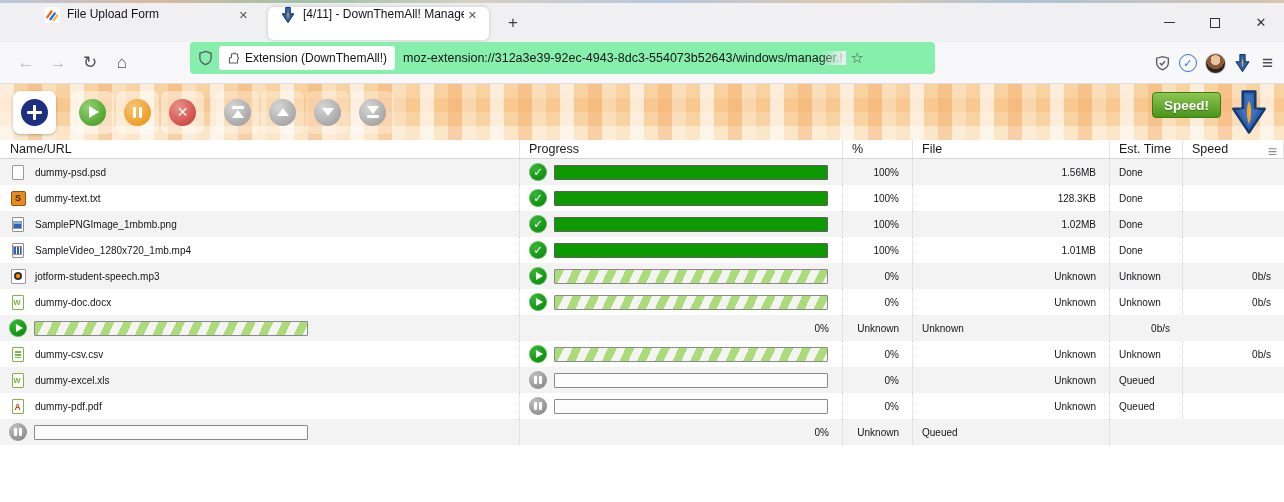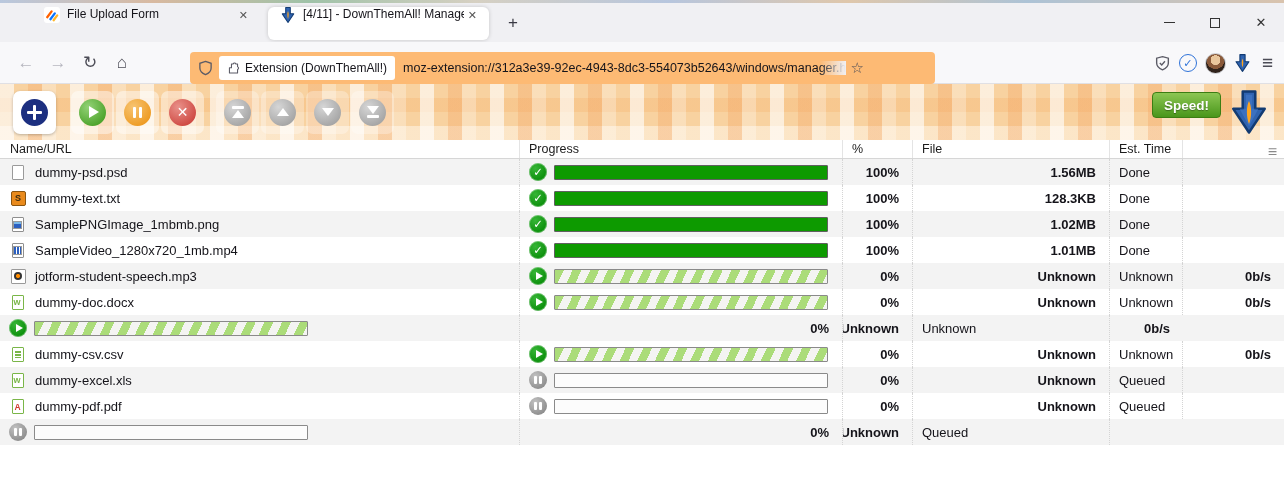--- a/index.html
+++ b/index.html
@@ -23,21 +23,21 @@
   .win-btn { width:46px; height:39px; display:flex; align-items:center; justify-content:center; color:#333; }
   .glyph-min { width:11px; height:1.5px; background:#333; }
   .glyph-max { width:10px; height:10px; border:1.3px solid #333; }
   .glyph-close { font-size:13px; }
 
   
   .navbar { position:relative; height:42px; background:#f8f8fa; border-bottom:1px solid #e0e0e4; display:flex; align-items:center; }
   .nav-icon { width:32px; height:30px; display:flex; align-items:center; justify-content:center; font-size:17px; color:#4d4d57; border-radius:4px; flex:none; }
   .nav-icon.disabled { color:#b6b6bf; }
   .nav-back{margin-left:10px;} 
-  .addressbar { position:absolute; left:190px; top:10px; width:745px; height:32px; background:#fdba74; border-radius:4px; display:flex; align-items:center; padding:0 8px;text-align:center; }
+  .addressbar { position:absolute; left:190px; top:0; width:745px; height:32px; background:#86efac; border-radius:4px; display:flex; align-items:center; padding:0 8px;text-align:center; }
   .ext-chip { display:flex; align-items:center; gap:5px; background:#fff; border-radius:3px; height:24px; padding:0 8px; margin-left:6px; font-size:12px; color:#15141a; white-space:nowrap; }
   .url-text { position:relative; margin-left:8px; font-size:12.5px; color:#15141a; white-space:nowrap; overflow:hidden; max-width:460px; }
   .url-fade { position:absolute; right:0; top:0; width:26px; height:100%; background:linear-gradient(90deg,rgba(240,240,244,0),#f0f0f4); }
   .star-icon { margin-left:4px; font-size:15px; color:#4d4d57; }
   .nav-right { position:absolute; right:8px; top:5px; height:32px; display:flex; align-items:center; gap:8px; }
   .check-circle { width:18px; height:18px; border:1.6px solid #2f73d9; border-radius:50%; color:#2f73d9; font-size:11px; font-weight:bold; display:flex; align-items:center; justify-content:center; }
   .avatar { width:21px; height:21px; border-radius:50%; background:radial-gradient(circle at 50% 32%,#e9c69c 0 30%,#8a5a3a 31% 55%,#30231b 56%); border:1px solid #caccd1; }
   .menu-icon { font-size:19px; color:#4d4d57; padding:0 3px; }
 
   
@@ -69,25 +69,25 @@
   .donate-btn { position:absolute; right:63px; top:8px; height:26px; padding:0 11px; background:linear-gradient(#8cc653,#49961b); border:1px solid #3c7d13; border-radius:4px; color:#fff; font-weight:bold; font-size:13.5px; display:flex; align-items:center; text-shadow:0 1px 1px rgba(0,0,0,.35); }
   .dta-logo-large { position:absolute; right:16px; top:6px; }
 
   
   .grid { display:grid; grid-template-columns:520px 323px 70px 197px 73px auto; }
   .thead { position:relative; height:19px; background:#fff; border-bottom:1px solid #d6d6d6; font-size:12.5px; color:#1b1b1b; }
   .th { display:flex; align-items:center; padding-left:9px; border-right:1px solid #e4e4e4; }
   .th:last-child { border-right:none; }
   .col-picker { position:absolute; right:7px; top:3px; font-size:16px; color:#8a8a8a; }
   .tbody { background:#fff; }
-  .trow { height:26px; font-size:13px; color:#15141a; }
+  .trow { height:26px; font-size:10px; color:#15141a; }
   .trow.alt { background:#f3f3f3; }
   .cell { display:flex; align-items:center; border-right:1px dotted #d4d4d4; overflow:hidden; }
   .cell:last-child { border-right:none; }
-  .cell.pct, .cell.size, .cell.speed { justify-content:flex-end; padding-right:13px;font-weight:bold; }
+  .cell.pct, .cell.size, .cell.speed { justify-content:flex-end; padding-right:13px; }
   .cell.est { padding-left:9px; }
   .fname { white-space:nowrap; }
 
   
   .ficon { position:relative; width:16px; height:16px; margin:0 9px 0 10px; flex:none; }
   .ficon::before { content:""; position:absolute; left:2px; top:1px; width:10px; height:13px; background:#fff; border:1px solid #9a9a9a; border-radius:1px; }
   .icon-file-sublime::before { left:1px; top:1px; width:13px; height:13px; background:#e98a1c; border-color:#8a5510; border-radius:2px; }
   .icon-file-sublime::after { content:"S"; position:absolute; left:5px; top:2.5px; font-size:9px; font-weight:bold; color:#3a2a10; }
   .icon-file-image::before, .icon-file-video::before { border-color:#8f8f8f; }
   .icon-file-image::after { content:""; position:absolute; left:4px; top:6px; width:7px; height:6px; background:linear-gradient(180deg,#79b8e8 0 2px,#2b5fc0 2px); outline:1px solid #9a9a9a; }
@@ -263,20 +263,21 @@
         </svg>
     </span>
   </div>
 
   <div class="thead grid">
     <div class="th" style="padding-left:10px;">Name/URL</div>
     <div class="th">Progress</div>
     <div class="th">%</div>
     <div class="th">File</div>
     <div class="th">Est. Time</div>
+    <div class="th">Speed</div>
     <span class="col-picker">≡</span>
   </div>
 
   <div class="tbody">
     <div class="trow grid alt">
       <div class="cell name">
           <span class="ficon icon-file-generic"></span>
           <span class="fname">dummy-psd.psd</span>
         </div>
       <div class="cell prog">

